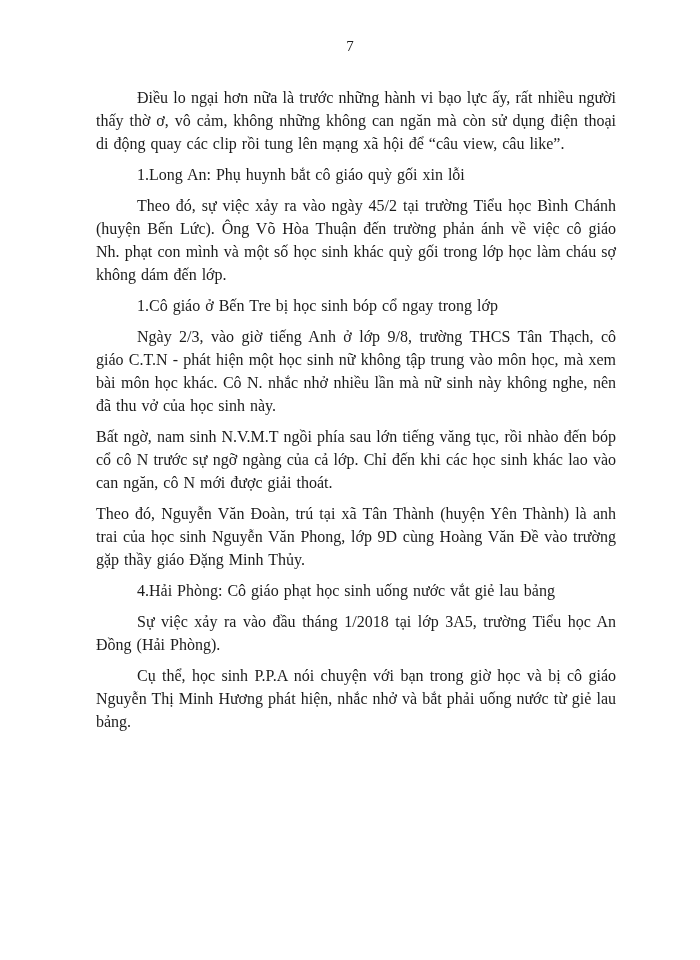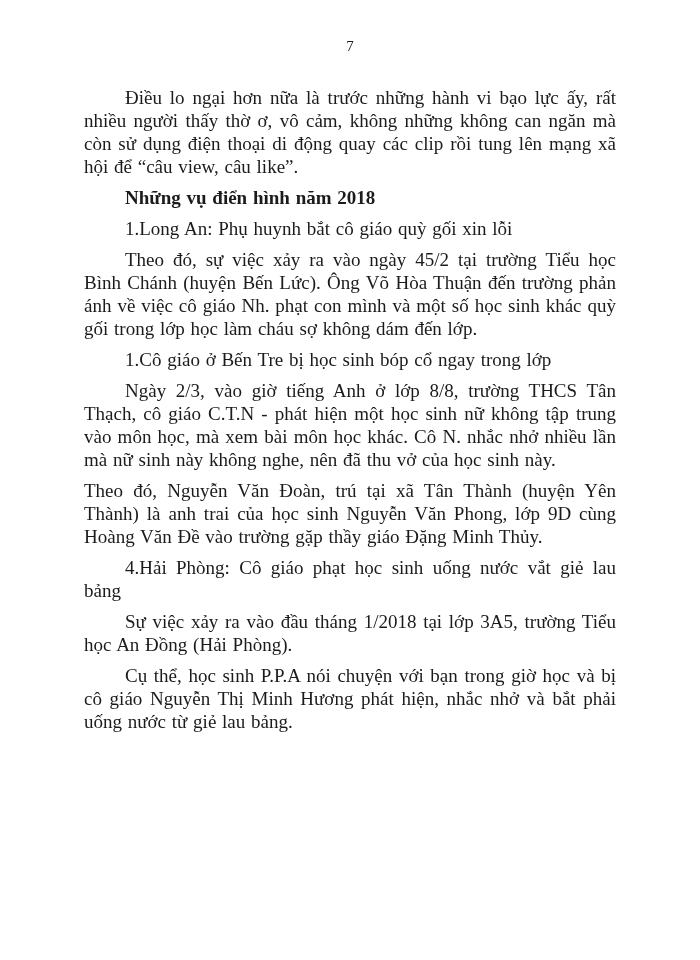--- a/index.html
+++ b/index.html
@@ -24,24 +24,24 @@
   .page-number {
     text-align: center;
     font-size: 15px;
     line-height: 20px;
     margin-bottom: 30px;
   }
   .content {
     width: 532px;
   }
   .para {
-    font-size: 19px;
+    font-size: 16px;
     line-height: 23px;
     text-align: justify;
-    margin: 0 0 8px 0;
+    margin: 0 0 8px 12px;
     word-spacing: 1px;
   }
   .indent {
     text-indent: 41px;
   }
   .noindent {
     text-indent: 0;
   }
   .bold {
     font-weight: bold;
@@ -49,30 +49,30 @@
 </style>
 </head>
 <body>
 
 <div class="page">
   <div class="page-number">7</div>
 
   <div class="content">
     <p class="para indent">Điều lo ngại hơn nữa là trước những hành vi bạo lực ấy, rất nhiều người thấy thờ ơ, vô cảm, không những không can ngăn mà còn sử dụng điện thoại di động quay các clip rồi tung lên mạng xã hội để “câu view, câu like”.</p>
 
-    <p class="para indent bold">Những vụ điển hình năm 2018</p>
 
     <p class="para indent">1.Long An: Phụ huynh bắt cô giáo quỳ gối xin lỗi</p>
 
     <p class="para indent">Theo đó, sự việc xảy ra vào ngày 45/2 tại trường Tiểu học Bình Chánh (huyện Bến Lức). Ông Võ Hòa Thuận đến trường phản ánh về việc cô giáo Nh. phạt con mình và một số học sinh khác quỳ gối trong lớp học làm cháu sợ không dám đến lớp.</p>
 
     <p class="para indent">1.Cô giáo ở Bến Tre bị học sinh bóp cổ ngay trong lớp</p>
 
-    <p class="para indent">Ngày 2/3, vào giờ tiếng Anh ở lớp 8/8, trường THCS Tân Thạch, cô giáo C.T.N - phát hiện một học sinh nữ không tập trung vào môn học, mà xem bài môn học khác. Cô N. nhắc nhở nhiều lần mà nữ sinh này không nghe, nên đã thu vở của học sinh này.</p>
+    <p class="para indent">Ngày 2/3, vào giờ tiếng Anh ở lớp 9/8, trường THCS Tân Thạch, cô giáo C.T.N - phát hiện một học sinh nữ không tập trung vào môn học, mà xem bài môn học khác. Cô N. nhắc nhở nhiều lần mà nữ sinh này không nghe, nên đã thu vở của học sinh này.</p>
 
+    <p class="para noindent">Bất ngờ, nam sinh N.V.M.T ngồi phía sau lớn tiếng văng tục, rồi nhào đến bóp cổ cô N trước sự ngỡ ngàng của cả lớp. Chỉ đến khi các học sinh khác lao vào can ngăn, cô N mới được giải thoát.</p>
 
 
     <p class="para noindent">Theo đó, Nguyễn Văn Đoàn, trú tại xã Tân Thành (huyện Yên Thành) là anh trai của học sinh Nguyễn Văn Phong, lớp 9D cùng Hoàng Văn Đề vào trường gặp thầy giáo Đặng Minh Thủy.</p>
 
 
     <p class="para indent">4.Hải Phòng: Cô giáo phạt học sinh uống nước vắt giẻ lau bảng</p>
 
     <p class="para indent">Sự việc xảy ra vào đầu tháng 1/2018 tại lớp 3A5, trường Tiểu học An Đồng (Hải Phòng).</p>
 
     <p class="para indent">Cụ thể, học sinh P.P.A nói chuyện với bạn trong giờ học và bị cô giáo Nguyễn Thị Minh Hương phát hiện, nhắc nhở và bắt phải uống nước từ giẻ lau bảng.</p>

